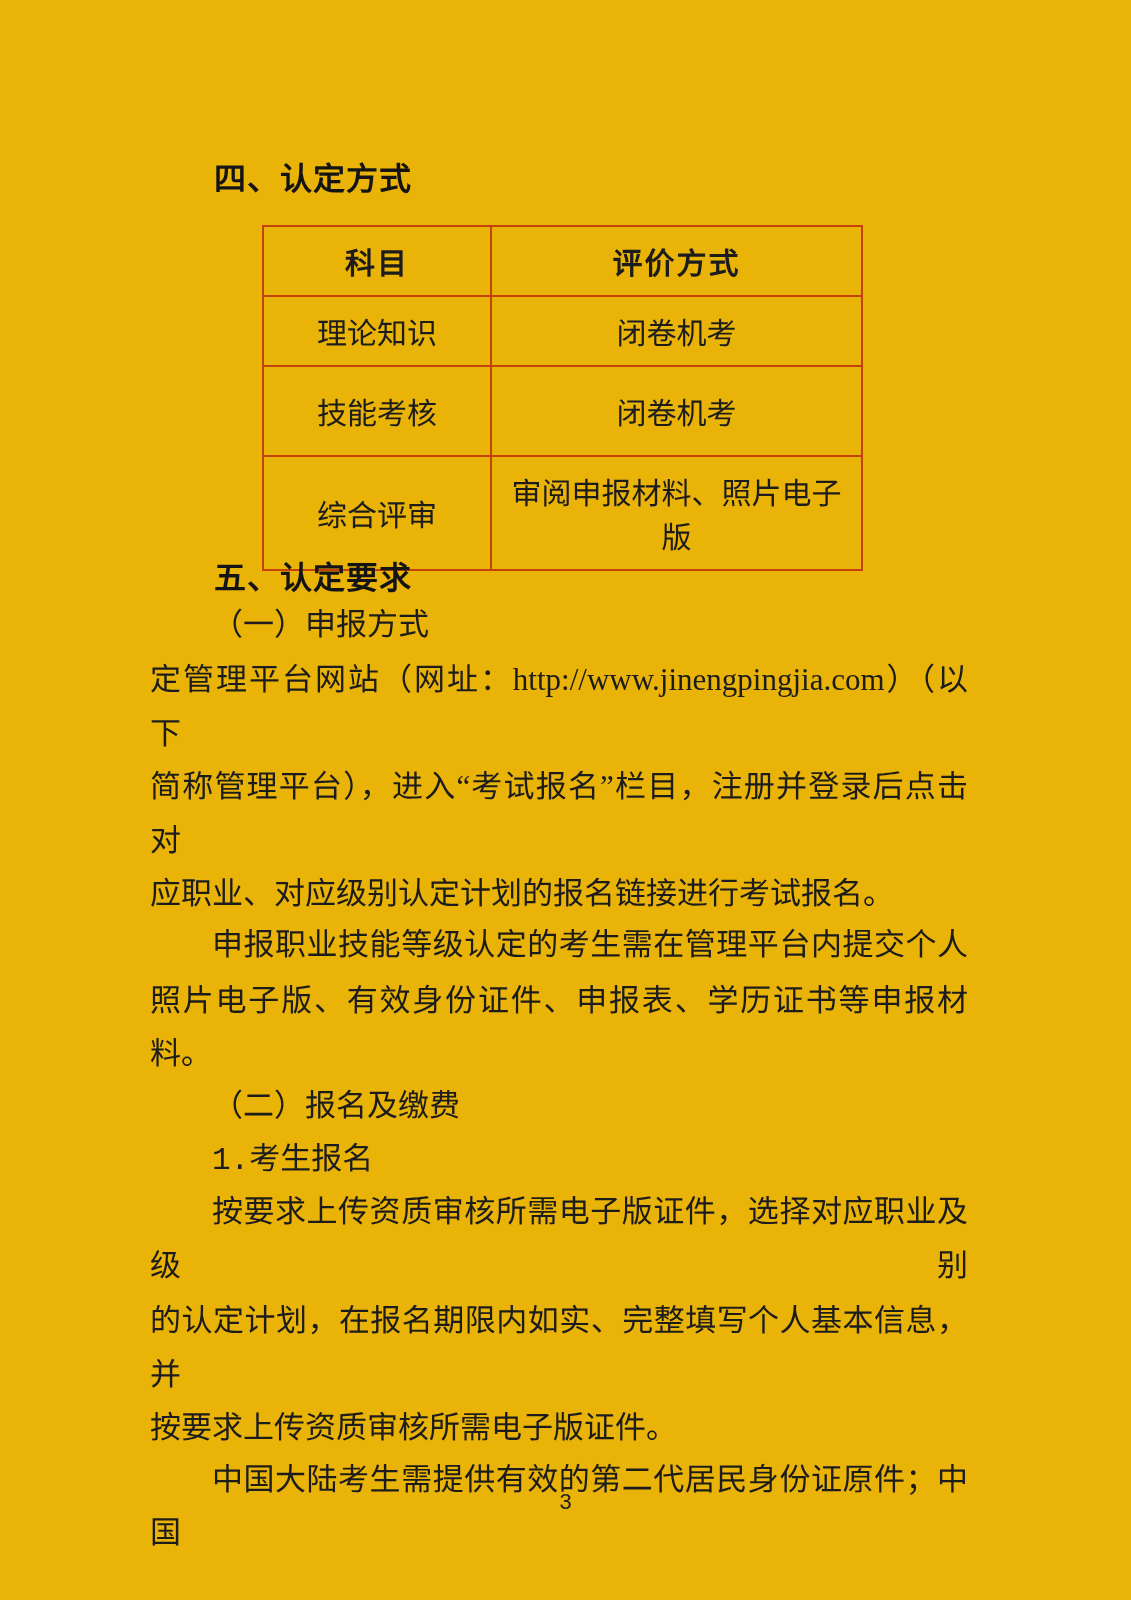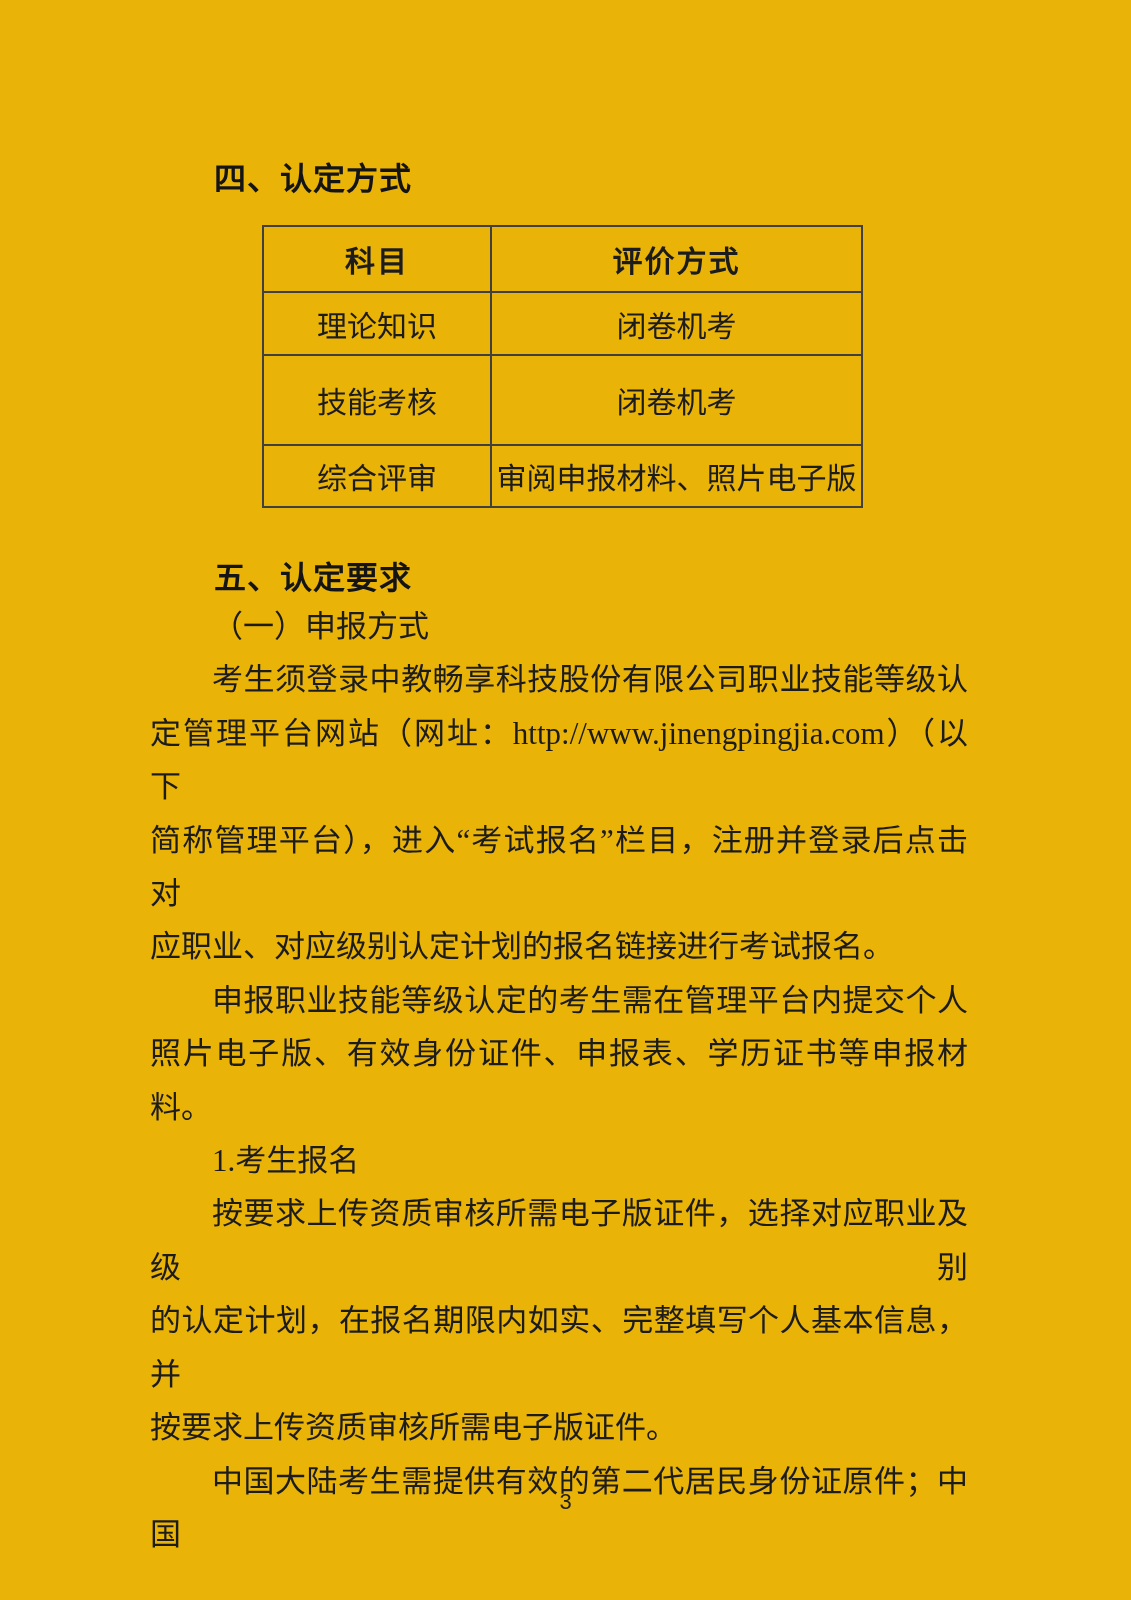--- a/index.html
+++ b/index.html
@@ -36,22 +36,22 @@
     left: 262px;
     top: 225px;
     width: 601px;
     border-collapse: collapse;
     table-layout: fixed;
     font-size: 30px;
     text-align: center;
   }
   .assess-table th,
   .assess-table td {
-    border: 2px solid #404040;
-    padding: 4px;
+    border: 2px solid #c2410c;
+    padding: 12px;
     vertical-align: middle;
   }
   .assess-table th {
     font-weight: 700;
     letter-spacing: 2px;
   }
   .assess-table td { font-weight: 400; }
   .assess-table tr:nth-child(1) { height: 66px; }
   .assess-table tr:nth-child(2) { height: 63px; }
   .assess-table tr:nth-child(3) { height: 90px; }
@@ -61,21 +61,21 @@
     position: absolute;
     left: 150px;
     top: 600px;
     width: 818px;
     font-size: 31px;
     line-height: 53.4px;
     color: #1c1c1c;
   }
   .ln { text-align: justify; }
   .ln.fill { text-align-last: justify; }
-  .ln.indent { text-indent: 62px; }
+  .ln.indent { text-indent: 62px; font-family: Liberation Mono, monospace; }
 
   .page-footer {
     position: absolute;
     top: 1489px;
     left: 0;
     width: 100%;
     text-align: center;
     font-size: 22px;
     color: #222222;
     font-family: "Liberation Sans", "DejaVu Sans", sans-serif;
@@ -110,26 +110,26 @@
         <td>综合评审</td>
         <td>审阅申报材料、照片电子版</td>
       </tr>
     </tbody>
   </table>
 
   <h1 class="section-heading heading-5">五、认定要求</h1>
 
   <div class="bodytext">
     <div class="ln indent">（一）申报方式</div>
-    <div class="ln indent fill">考生须登录中教畅享科技股份有限公司职业技能等级认</div>
     <div class="ln fill">定管理平台网站（网址：http://www.jinengpingjia.com）（以下</div>
     <div class="ln fill">简称管理平台），进入“考试报名”栏目，注册并登录后点击对</div>
     <div class="ln">应职业、对应级别认定计划的报名链接进行考试报名。</div>
     <div class="ln indent fill">申报职业技能等级认定的考生需在管理平台内提交个人</div>
     <div class="ln">照片电子版、有效身份证件、申报表、学历证书等申报材料。</div>
+    <div class="ln indent">（二）报名及缴费</div>
     <div class="ln indent">1.考生报名</div>
     <div class="ln indent fill">按要求上传资质审核所需电子版证件，选择对应职业及级别</div>
     <div class="ln fill">的认定计划，在报名期限内如实、完整填写个人基本信息，并</div>
     <div class="ln">按要求上传资质审核所需电子版证件。</div>
     <div class="ln indent fill">中国大陆考生需提供有效的第二代居民身份证原件；中国</div>
 
   </div>
 
   <div class="page-footer">3</div>
 

